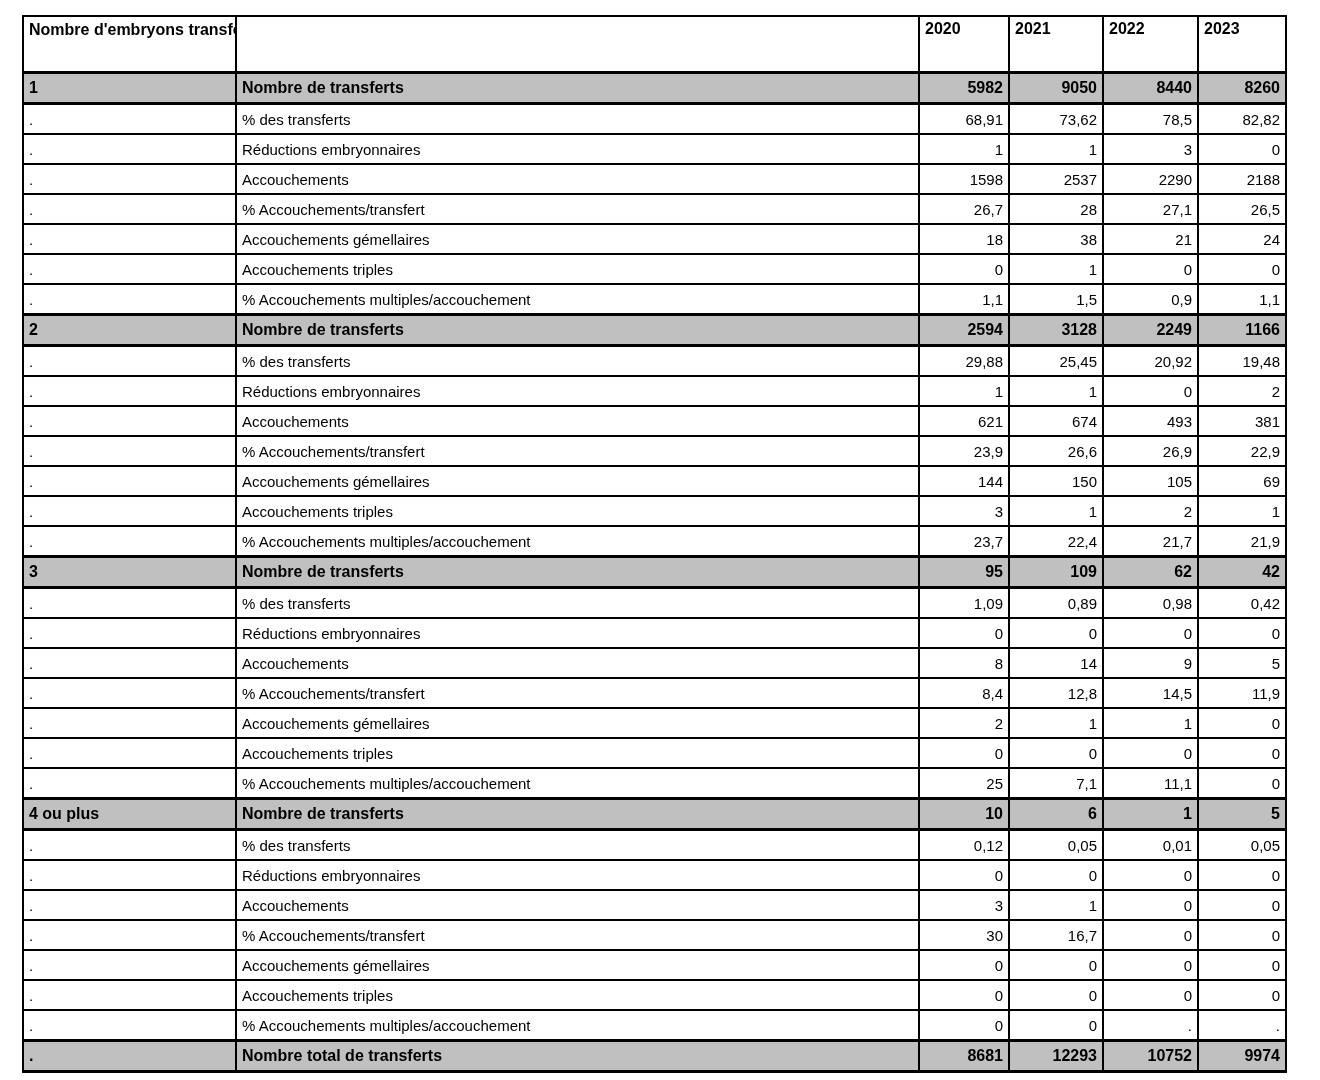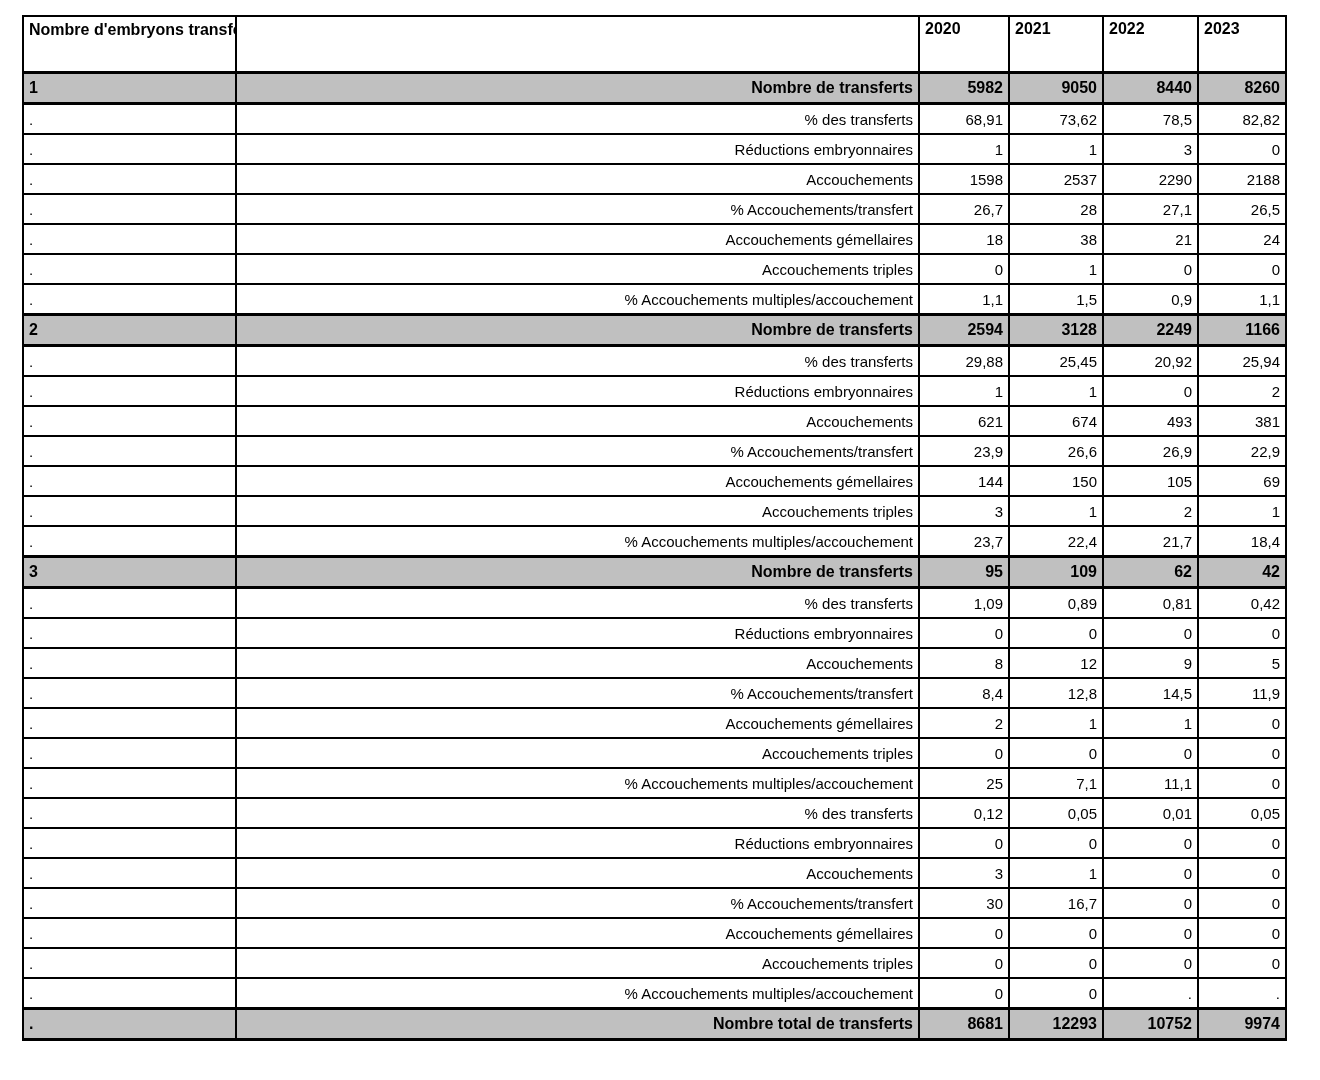--- a/index.html
+++ b/index.html
@@ -52,21 +52,21 @@
     background: #c0c0c0;
     font-weight: bold;
     font-size: 16px;
     border-top-width: 3px;
     border-bottom-width: 3px;
   }
   td.val {
     text-align: right;
   }
   td.label-cell {
-    text-align: right;
+    text-align: left;
   }
   td.marker-cell {
     text-align: left;
   }
 </style>
 </head>
 <body>
 
 <div class="page">
   <table class="data-table">
@@ -161,21 +161,21 @@
       <td class="val">3128</td>
       <td class="val">2249</td>
       <td class="val">1166</td>
     </tr>
     <tr>
       <td class="marker-cell">.</td>
       <td class="label-cell">% des transferts</td>
       <td class="val">29,88</td>
       <td class="val">25,45</td>
       <td class="val">20,92</td>
-      <td class="val">25,94</td>
+      <td class="val">19,48</td>
     </tr>
     <tr>
       <td class="marker-cell">.</td>
       <td class="label-cell">Réductions embryonnaires</td>
       <td class="val">1</td>
       <td class="val">1</td>
       <td class="val">0</td>
       <td class="val">2</td>
     </tr>
     <tr>
@@ -209,52 +209,52 @@
       <td class="val">1</td>
       <td class="val">2</td>
       <td class="val">1</td>
     </tr>
     <tr>
       <td class="marker-cell">.</td>
       <td class="label-cell">% Accouchements multiples/accouchement</td>
       <td class="val">23,7</td>
       <td class="val">22,4</td>
       <td class="val">21,7</td>
-      <td class="val">18,4</td>
+      <td class="val">21,9</td>
     </tr>
 
     <tr class="group-row">
       <td class="marker-cell">3</td>
       <td class="label-cell">Nombre de transferts</td>
       <td class="val">95</td>
       <td class="val">109</td>
       <td class="val">62</td>
       <td class="val">42</td>
     </tr>
     <tr>
       <td class="marker-cell">.</td>
       <td class="label-cell">% des transferts</td>
       <td class="val">1,09</td>
       <td class="val">0,89</td>
-      <td class="val">0,81</td>
+      <td class="val">0,98</td>
       <td class="val">0,42</td>
     </tr>
     <tr>
       <td class="marker-cell">.</td>
       <td class="label-cell">Réductions embryonnaires</td>
       <td class="val">0</td>
       <td class="val">0</td>
       <td class="val">0</td>
       <td class="val">0</td>
     </tr>
     <tr>
       <td class="marker-cell">.</td>
       <td class="label-cell">Accouchements</td>
       <td class="val">8</td>
-      <td class="val">12</td>
+      <td class="val">14</td>
       <td class="val">9</td>
       <td class="val">5</td>
     </tr>
     <tr>
       <td class="marker-cell">.</td>
       <td class="label-cell">% Accouchements/transfert</td>
       <td class="val">8,4</td>
       <td class="val">12,8</td>
       <td class="val">14,5</td>
       <td class="val">11,9</td>
@@ -277,20 +277,28 @@
     </tr>
     <tr>
       <td class="marker-cell">.</td>
       <td class="label-cell">% Accouchements multiples/accouchement</td>
       <td class="val">25</td>
       <td class="val">7,1</td>
       <td class="val">11,1</td>
       <td class="val">0</td>
     </tr>
 
+    <tr class="group-row">
+      <td class="marker-cell">4 ou plus</td>
+      <td class="label-cell">Nombre de transferts</td>
+      <td class="val">10</td>
+      <td class="val">6</td>
+      <td class="val">1</td>
+      <td class="val">5</td>
+    </tr>
     <tr>
       <td class="marker-cell">.</td>
       <td class="label-cell">% des transferts</td>
       <td class="val">0,12</td>
       <td class="val">0,05</td>
       <td class="val">0,01</td>
       <td class="val">0,05</td>
     </tr>
     <tr>
       <td class="marker-cell">.</td>

